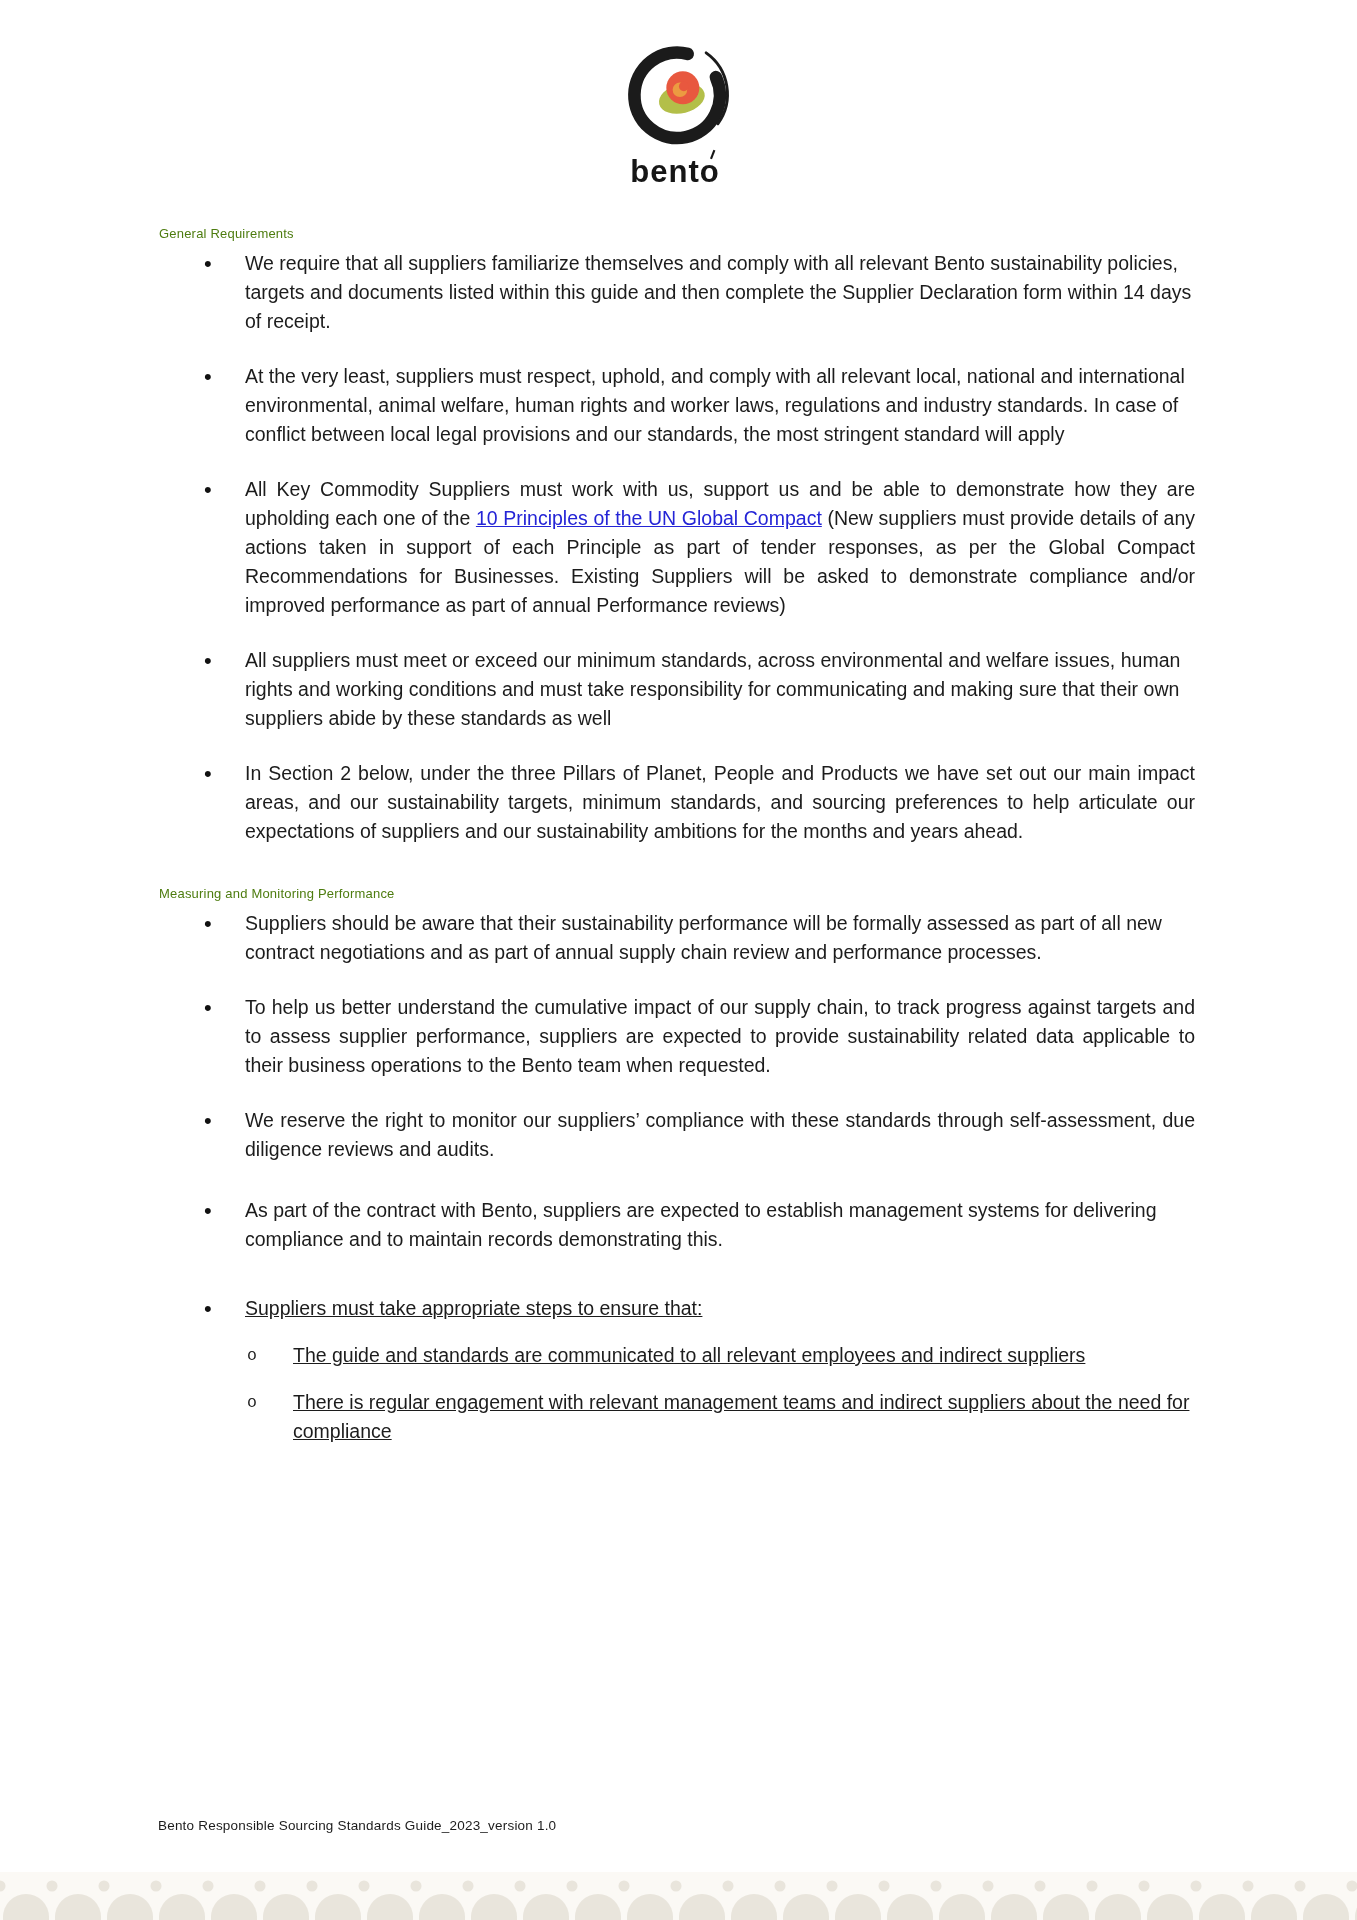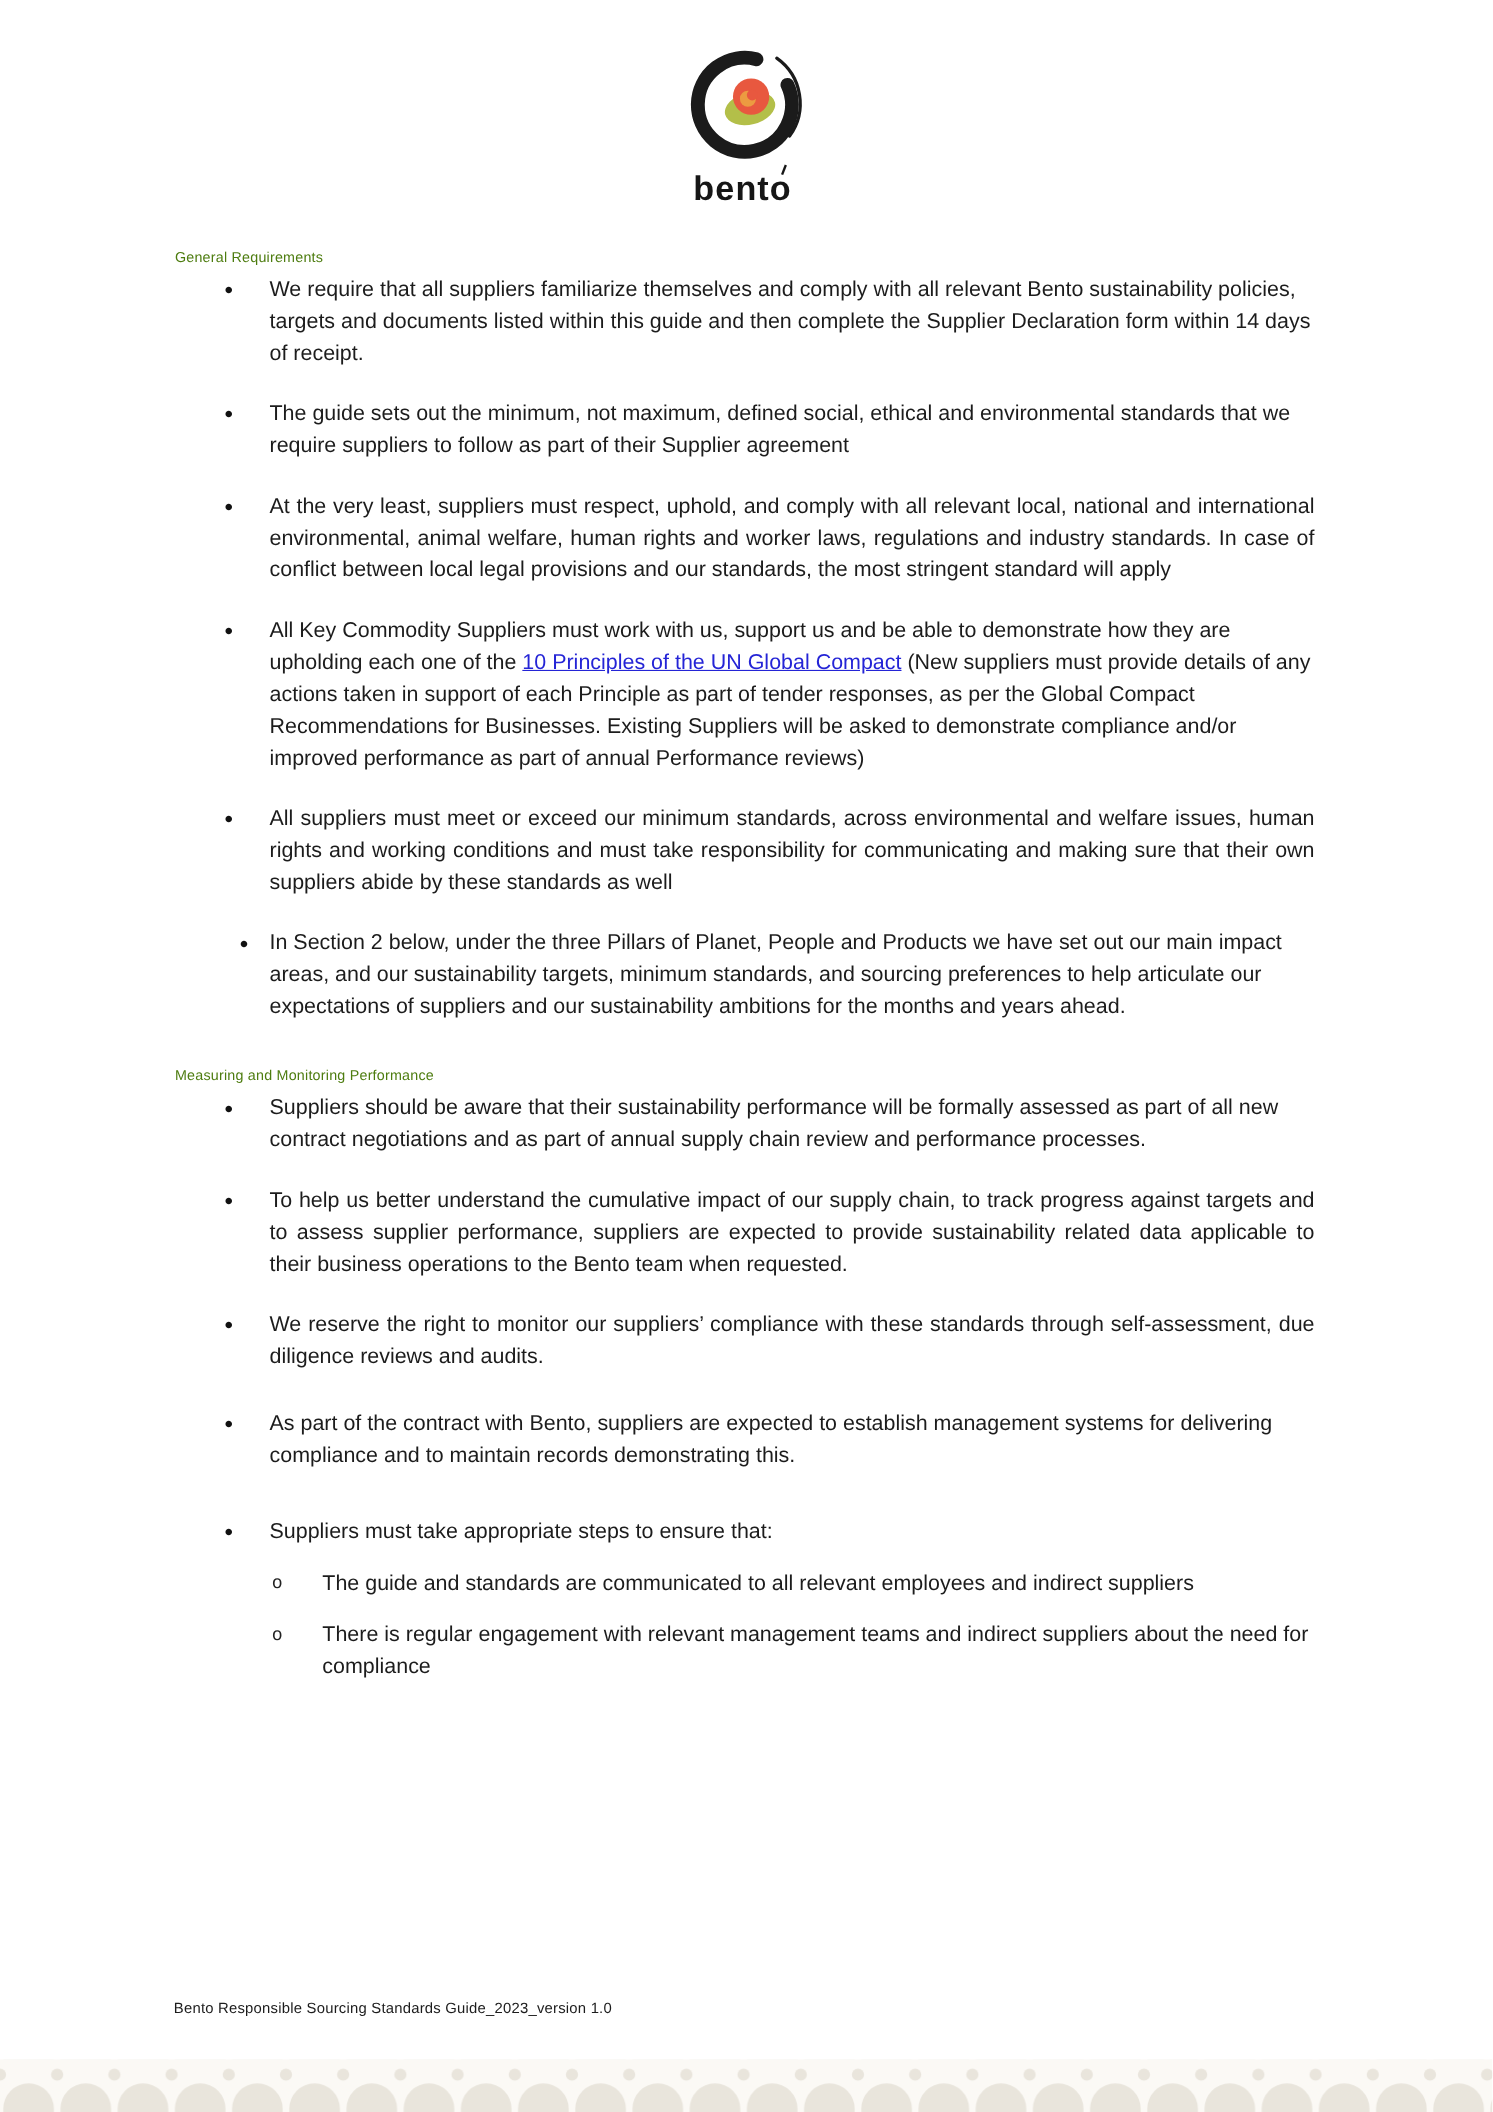--- a/index.html
+++ b/index.html
@@ -48,21 +48,21 @@
     font-size:22px;
     line-height:29px;
     color:#111;
   }
   #list-1 > li:nth-child(3) .txt,
   #list-1 > li:nth-child(5) .txt,
   #list-2 > li:nth-child(2) .txt,
   #list-2 > li:nth-child(3) .txt{ text-align:justify; }
   #list-1 > li:nth-child(6)::before{ left:58px; }
   #list-2 > li:nth-child(4){ margin-top:32px; }
-  #list-2 > li:nth-child(5){ margin-top:40px; margin-bottom:0; }
+  #list-2 > li:nth-child(5){ margin-top:40px; margin-bottom:0;text-decoration:underline; }
   
   ul.sublist{
     list-style:none;margin:18px 0 0 0;padding:0;
   }
   ul.sublist > li{
     position:relative;
     padding-left:48px;
     margin-left:0;
     margin-bottom:18px;
     font-size:19.5px;
@@ -123,23 +123,20 @@
     </svg>
   </div>
 
   <h2 class="doc-heading" id="heading-1">General Requirements</h2>
 
   <ul class="blist" id="list-1">
     <li>
       <div class="txt">We require that all suppliers familiarize themselves and comply with all relevant Bento sustainability policies, targets and documents listed within this guide and then complete the Supplier Declaration form within 14 days of receipt.</div>
     </li>
     <li>
-      <div class="txt">The guide sets out the minimum, not maximum, defined social, ethical and environmental standards that we require suppliers to follow as part of their Supplier agreement</div>
-    </li>
-    <li>
       <div class="txt">At the very least, suppliers must respect, uphold, and comply with all relevant local, national and international environmental, animal welfare, human rights and worker laws, regulations and industry standards. In case of conflict between local legal provisions and our standards, the most stringent standard will apply</div>
     </li>
     <li>
       <div class="txt"><span>All Key Commodity Suppliers must work with us, support us and be able to demonstrate how they  are upholding  each one of the </span><a class="doclink" href="#">10 Principles of the UN Global Compact</a><span> (New suppliers must provide details of any actions taken in support of each Principle as part of tender responses, as per the Global Compact Recommendations for Businesses. Existing Suppliers will be asked to demonstrate compliance and/or improved performance as part of annual Performance reviews)</span></div>
     </li>
     <li>
       <div class="txt">All suppliers must meet or exceed our minimum standards, across environmental and welfare issues, human rights and working conditions and must take responsibility for communicating and making sure that their own suppliers abide by these standards as well</div>
     </li>
     <li>
       <div class="txt">In Section 2 below, under the three Pillars of Planet, People and Products we have set out our main impact areas, and our sustainability targets, minimum standards, and sourcing preferences to help articulate our expectations of suppliers and our sustainability ambitions for the months and years ahead.</div>

